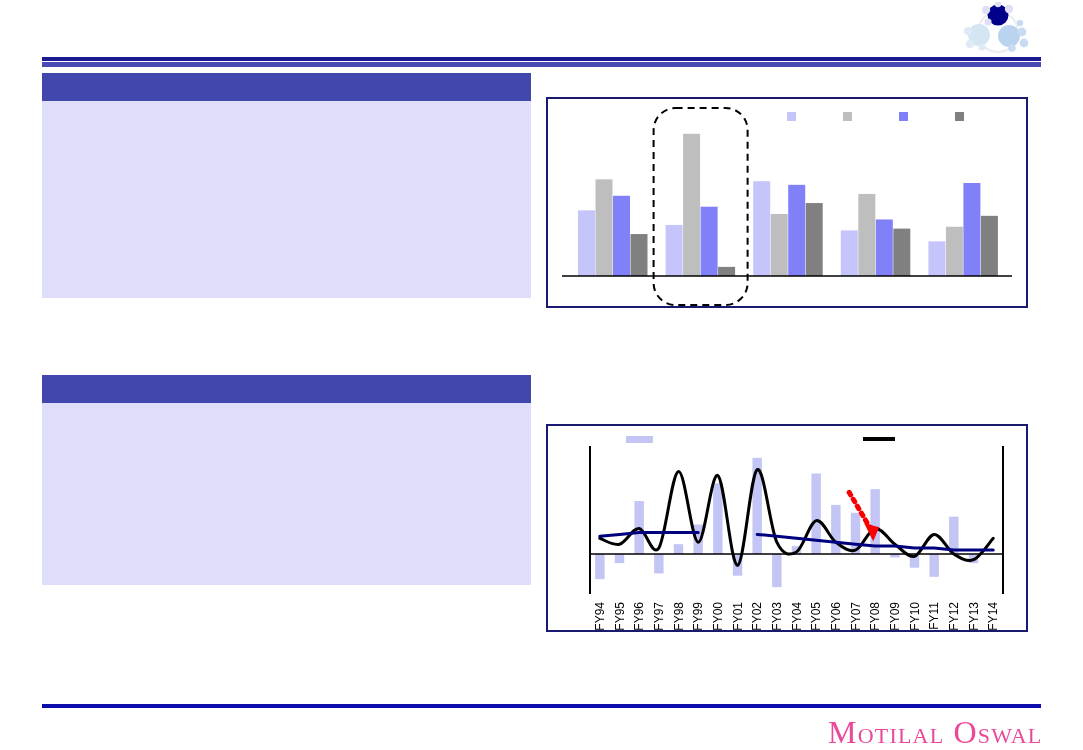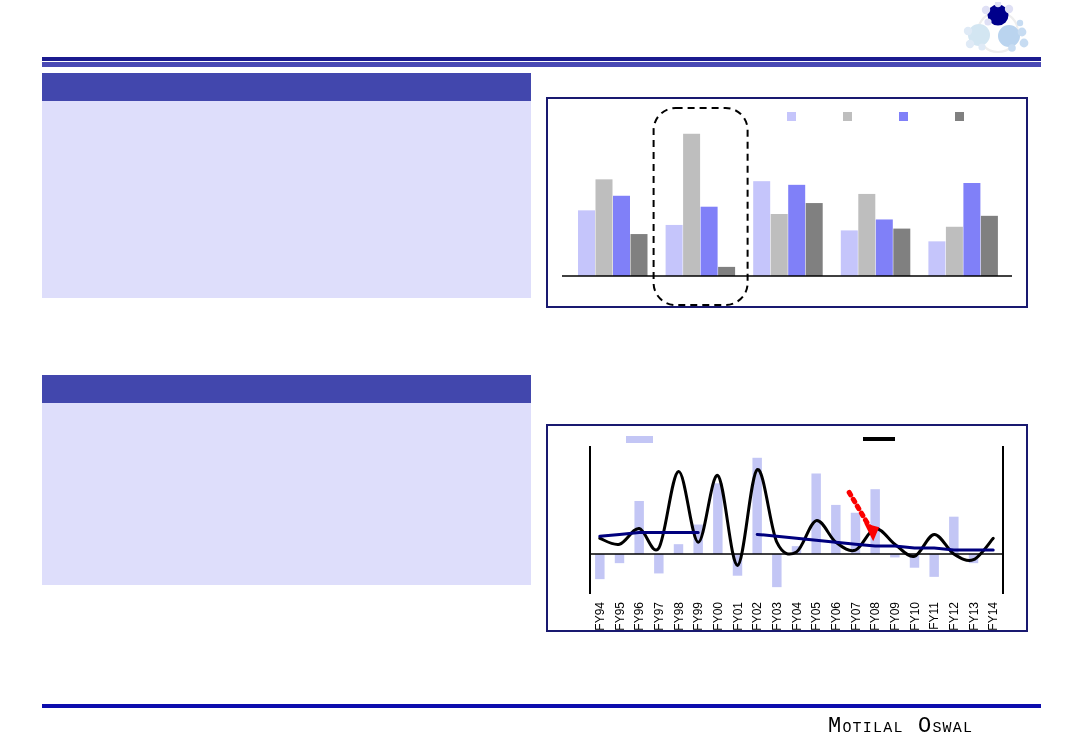--- a/index.html
+++ b/index.html
@@ -66,25 +66,25 @@
 
   .chart-svg{display:block;width:100%;height:100%;}
 
   
   #footer-rule{
     position:absolute;left:42px;top:704px;width:999px;height:4px;
     background:#0d0dad;
   }
   #brand{
     position:absolute;left:828px;top:714px;
-    font-family:Liberation Mono, monospace;
+    font-family:Liberation Serif, serif;
     font-variant:small-caps;
-    font-size:22px;
+    font-size:32px;
     letter-spacing:1.2px;
-    color:#000000;
+    color:#ec4899;
     white-space:nowrap;
   }
 </style>
 </head>
 <body>
 
 <div class="slide">
 
   <div id="header-rule-top"></div>
   <div id="header-rule-bottom"></div>

